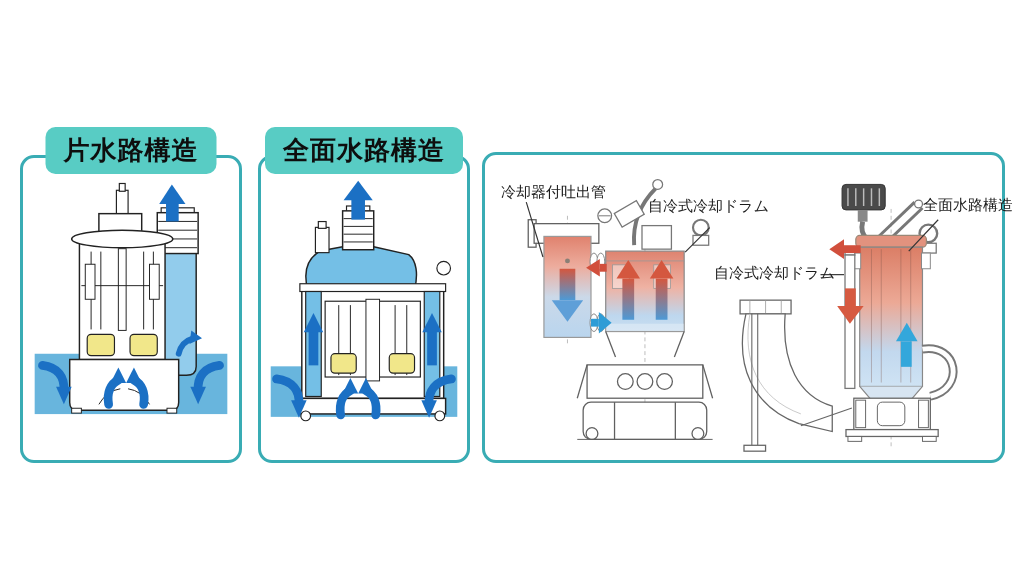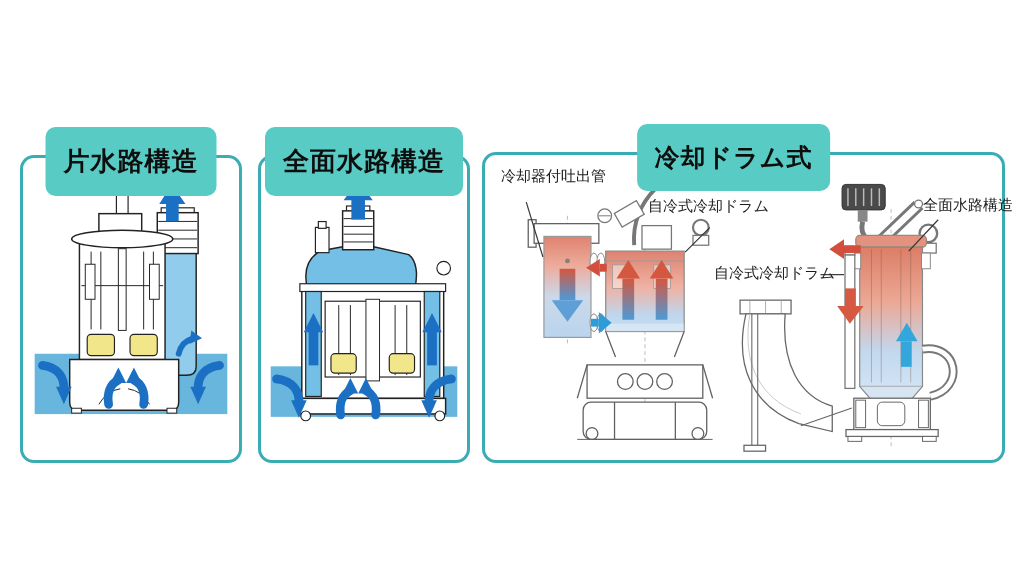--- a/index.html
+++ b/index.html
@@ -4,21 +4,21 @@
 <style>
   html,body{margin:0;padding:0;background:#fff;}
   body{width:1024px;height:577px;position:relative;overflow:hidden;
        font-family:"Liberation Sans","DejaVu Sans",sans-serif;}
   .canvas{position:absolute;inset:0;background:#fff;}
   .panel{position:absolute;border:3px solid #39ACB4;border-radius:14px;background:#fff;}
   .panel-l{left:20px;top:155px;width:216px;height:302px;}
   .panel-m{left:258px;top:155px;width:206px;height:302px;}
   .panel-r{left:482px;top:152px;width:517px;height:305px;}
   .hdr{position:absolute;top:-31px;left:50%;transform:translateX(-50%);
-       background:#58CCC4;border-radius:10px;padding:18px 18px;
+       background:#58CCC4;border-radius:10px;padding:7px 18px;
        font-weight:bold;font-size:26px;line-height:1.25;color:#0e0e0e;
        white-space:nowrap;z-index:3;letter-spacing:1px;}
   .hdr-r{font-size:25px;left:calc(50% - 10px);}
   svg.draw{position:absolute;left:0;top:0;width:100%;height:100%;display:block;}
   .lbl{position:absolute;font-size:15px;color:#1b1b1b;white-space:nowrap;z-index:2;}
 </style>
 </head>
 <body>
 
 <div class="canvas">
@@ -160,25 +160,22 @@
         <polygon points="84,241 100,241 92,225" fill="#1B70C4" stroke="none"></polygon>
         <path d="M118,263 C120,251 116,242 108,238"></path>
         <polygon points="100,241 116,241 108,225" fill="#1B70C4" stroke="none"></polygon>
         <path d="M196,226 C180,228 172,238 173,252"></path>
         <polygon points="165,248 181,248 173,266" fill="#1B70C4" stroke="none"></polygon>
       </g>
     </svg>
   </section>
 
   <section class="panel panel-r">
-    <div class="hdr hdr-r">
-      <span>冷却ドラム式</span>
-    </div>
-
-    <div class="lbl" style="left:16px;top:12px">冷却器付吐出管</div>
+
+    <div class="lbl" style="left:16px;top:28px">冷却器付吐出管</div>
     <div class="lbl" style="left:163px;top:42px">自冷式冷却ドラム</div>
     <div class="lbl" style="left:438px;top:41px">全面水路構造</div>
     <div class="lbl" style="left:229px;top:109px">自冷式冷却ドラム</div>
 
     <svg class="draw" viewBox="0 0 523 311">
       <defs>
         <linearGradient id="gc" x1="0" y1="0" x2="0" y2="1">
           <stop offset="0" stop-color="#E0826E"></stop>
             <stop offset="0.3" stop-color="#EDAD9E"></stop>
           <stop offset="0.6" stop-color="#CBD9E9"></stop>

